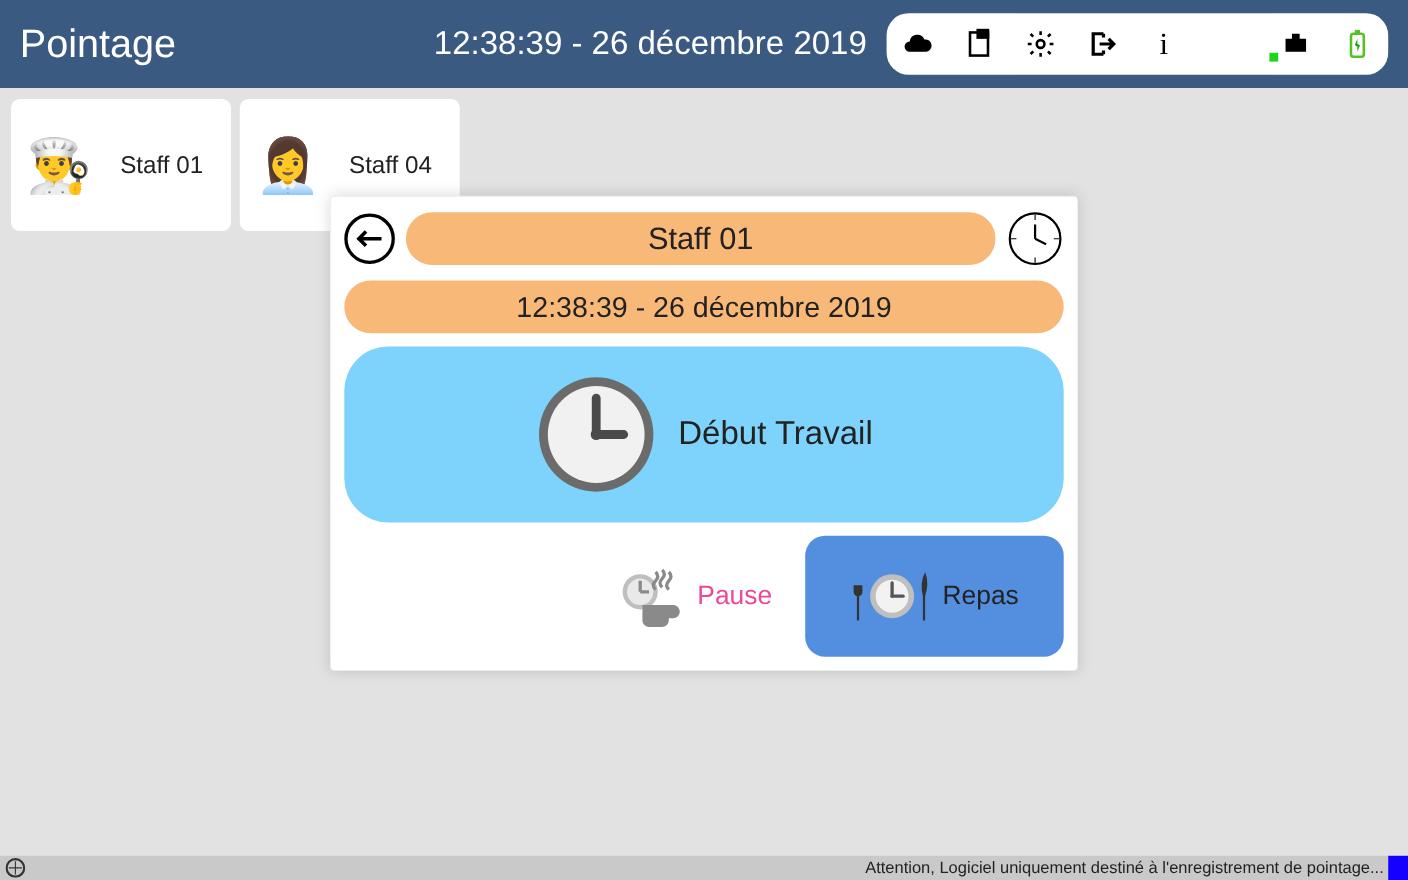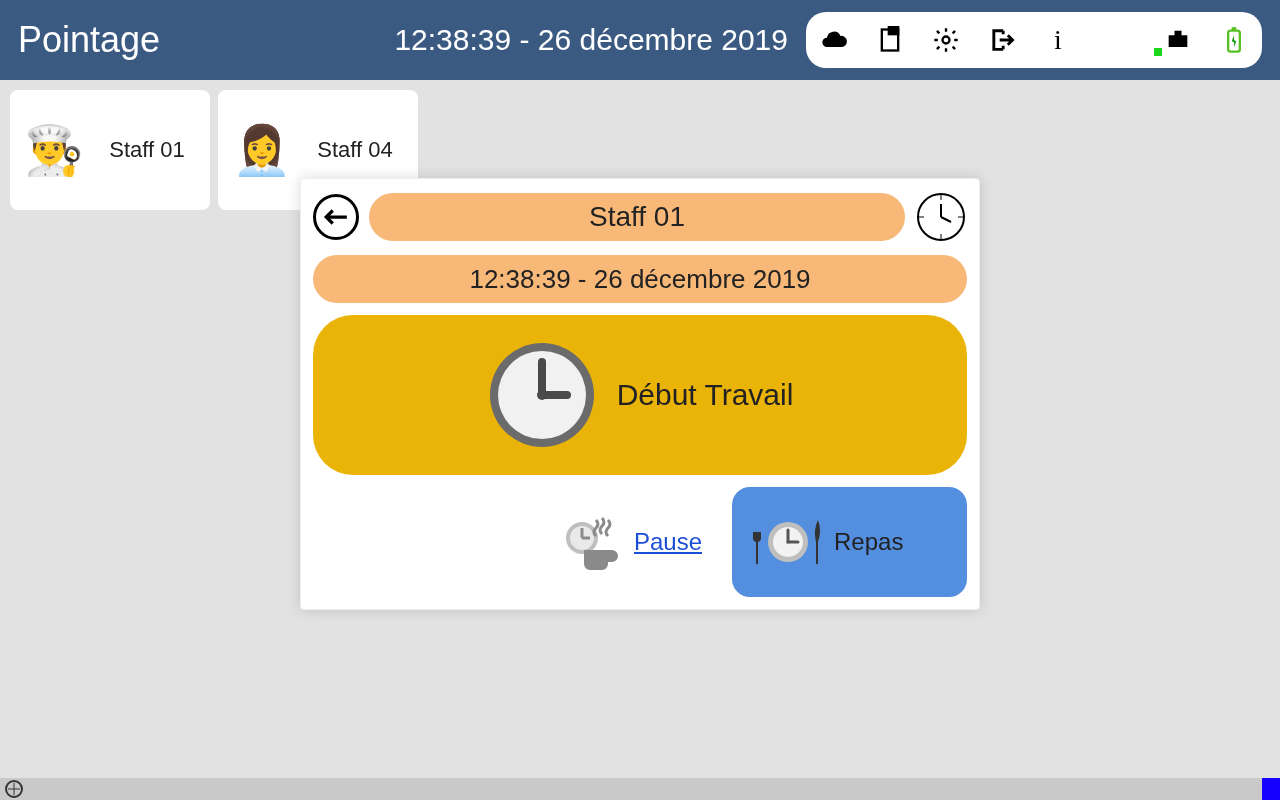--- a/index.html
+++ b/index.html
@@ -95,44 +95,44 @@
   .clock-icon svg { width: 50px; height: 50px; }
   .datetime-pill {
     background: #f8b878;
     border-radius: 26px;
     height: 48px;
     display: flex; align-items: center; justify-content: center;
     font-size: 26px;
     color: #222;
   }
   .start-work {
-    background: #eab308;
+    background: #7dd3fc;
     border-radius: 40px;
     height: 160px;
     display: flex; align-items: center; justify-content: center;
     gap: 20px;
     cursor: pointer;
   }
   .start-work .big-clock { width: 110px; height: 110px; }
   .start-work-label { font-size: 30px; color: #222; }
   .actions-row {
     display: flex;
     gap: 12px;
     justify-content: flex-end;
   }
   .action-pause, .action-meal {
     border-radius: 18px;
     height: 110px;
-    display: flex; align-items: center; 
+    display: flex; align-items: center; justify-content: center;
     gap: 10px;
     font-size: 24px;
     cursor: pointer;
     padding: 0 18px;
   }
-  .action-pause { background: #fff; color: #1d4ed8; flex: 0 0 240px; justify-content: flex-end; text-decoration: underline;}
+  .action-pause { background: #fff; color: #ec4899; flex: 0 0 240px; justify-content: flex-end;}
   .action-meal  { background: #548edf; color: #222; flex: 0 0 235px; }
   .action-icon { width: 64px; height: 64px; display:flex; align-items:center; justify-content:center; }
   .action-icon svg { width: 64px; height: 64px; }
   .meal-icon-group { display:flex; align-items:center; gap:2px; }
 
   
   .footer {
     position: absolute;
     left: 0; bottom: 0; right: 0;
     height: 22px;
@@ -286,14 +286,15 @@
 </div>
 
 <div class="footer">
   <span class="footer-brand">
     <svg width="18" height="18" viewBox="0 0 18 18">
         <circle cx="9" cy="9" r="8" fill="none" stroke="#333" stroke-width="2"></circle>
         <path d="M3 9h12M9 3v12" stroke="#333" stroke-width="1"></path>
       </svg>
   </span>
   <span class="footer-spacer"></span>
+  <span class="footer-warning">Attention, Logiciel uniquement destiné à l'enregistrement de pointage...</span>
   <span class="footer-accent"></span>
 </div>
 
 </body></html>

